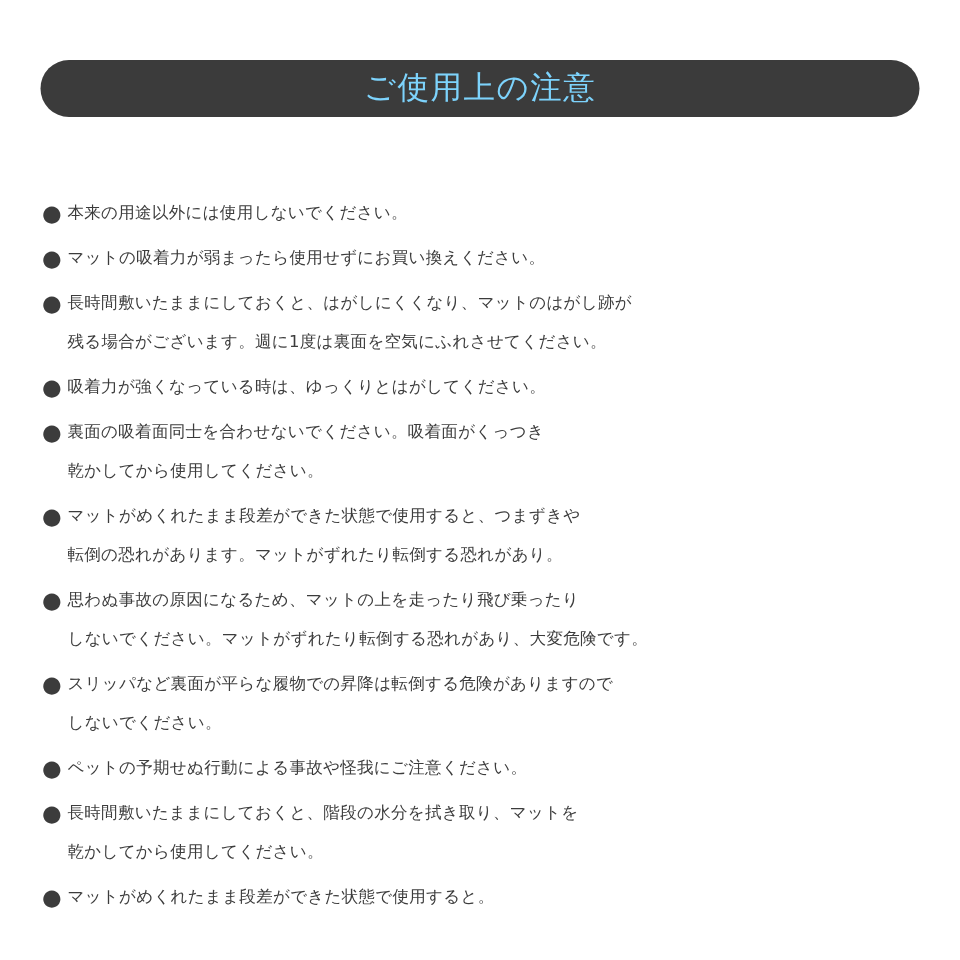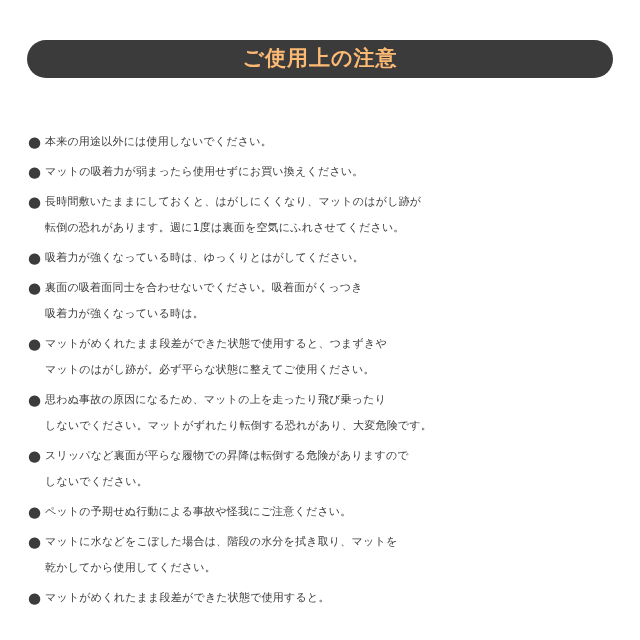--- a/index.html
+++ b/index.html
@@ -20,23 +20,23 @@
     top: 40px;
     width: 586px;
     height: 38px;
     background: #3b3b3b;
     border-radius: 19px;
     display: flex;
     align-items: center;
     justify-content: center;
   }
   .header-title {
-    color: #fdba74;
+    color: #7dd3fc;
     font-size: 21px;
-    font-weight: bold;
+    font-weight: normal;
     letter-spacing: 1px;
     line-height: 1;
     padding-bottom: 2px;
   }
   .notice-list {
     position: absolute;
     left: 28px;
     top: 129px;
     width: 606px;
   }
@@ -73,52 +73,52 @@
     <span class="bullet">●</span>
     <span class="notice-text">本来の用途以外には使用しないでください。</span>
   </div>
   <div class="notice">
     <span class="bullet">●</span>
     <span class="notice-text">マットの吸着力が弱まったら使用せずにお買い換えください。</span>
   </div>
   <div class="notice">
     <span class="bullet">●</span>
     <span class="notice-text">長時間敷いたままにしておくと、はがしにくくなり、マットのはがし跡が
-転倒の恐れがあります。週に1度は裏面を空気にふれさせてください。</span>
+残る場合がございます。週に1度は裏面を空気にふれさせてください。</span>
   </div>
   <div class="notice">
     <span class="bullet">●</span>
     <span class="notice-text">吸着力が強くなっている時は、ゆっくりとはがしてください。</span>
   </div>
   <div class="notice">
     <span class="bullet">●</span>
     <span class="notice-text">裏面の吸着面同士を合わせないでください。吸着面がくっつき
-吸着力が強くなっている時は。</span>
+乾かしてから使用してください。</span>
   </div>
   <div class="notice">
     <span class="bullet">●</span>
     <span class="notice-text">マットがめくれたまま段差ができた状態で使用すると、つまずきや
-マットのはがし跡が。必ず平らな状態に整えてご使用ください。</span>
+転倒の恐れがあります。マットがずれたり転倒する恐れがあり。</span>
   </div>
   <div class="notice">
     <span class="bullet">●</span>
     <span class="notice-text">思わぬ事故の原因になるため、マットの上を走ったり飛び乗ったり
 しないでください。マットがずれたり転倒する恐れがあり、大変危険です。</span>
   </div>
   <div class="notice">
     <span class="bullet">●</span>
     <span class="notice-text">スリッパなど裏面が平らな履物での昇降は転倒する危険がありますので
 しないでください。</span>
   </div>
   <div class="notice">
     <span class="bullet">●</span>
     <span class="notice-text">ペットの予期せぬ行動による事故や怪我にご注意ください。</span>
   </div>
   <div class="notice">
     <span class="bullet">●</span>
-    <span class="notice-text">マットに水などをこぼした場合は、階段の水分を拭き取り、マットを
+    <span class="notice-text">長時間敷いたままにしておくと、階段の水分を拭き取り、マットを
 乾かしてから使用してください。</span>
   </div>
   <div class="notice">
     <span class="bullet">●</span>
     <span class="notice-text">マットがめくれたまま段差ができた状態で使用すると。</span>
   </div>
 </div>
 
 </body></html>

